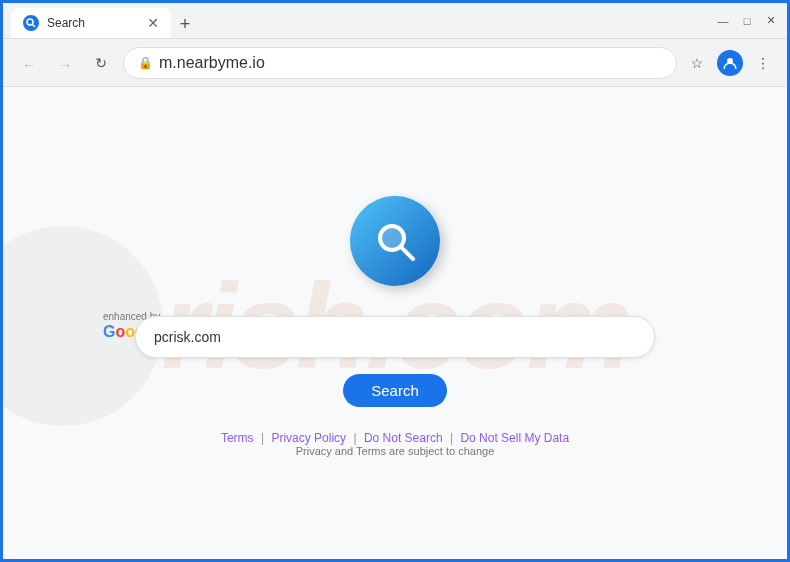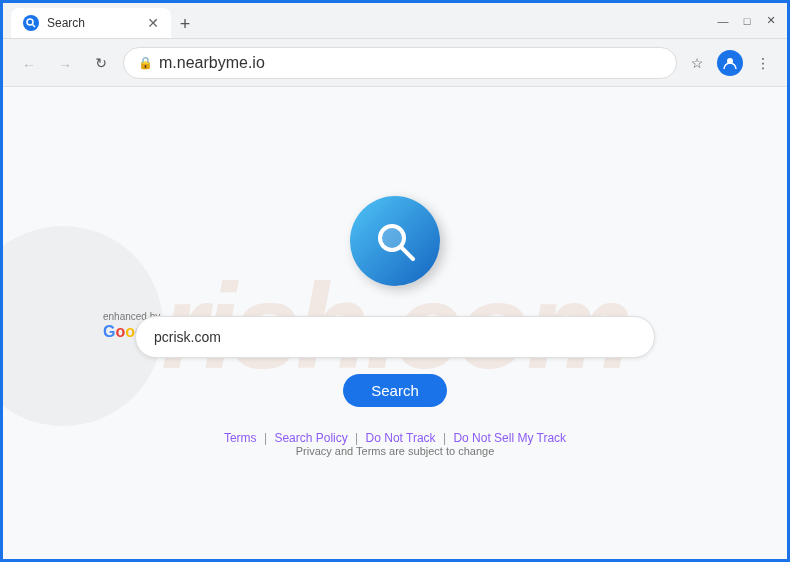--- a/index.html
+++ b/index.html
@@ -382,21 +382,21 @@
     <div class="search-input-wrap">
       <input type="text" class="search-input" value="pcrisk.com" style="">
     </div>
     <button class="search-btn">Search</button>
   </div>
 
   <div class="footer-links">
     <div>
       <a href="#">Terms</a>
       <span class="separator">|</span>
-      <a href="#">Search Policy</a>
+      <a href="#">Privacy Policy</a>
       <span class="separator">|</span>
-      <a href="#">Do Not Track</a>
+      <a href="#">Do Not Search</a>
       <span class="separator">|</span>
-      <a href="#">Do Not Sell My Track</a>
+      <a href="#">Do Not Sell My Data</a>
     </div>
     <div class="footer-subtext">Privacy and Terms are subject to change</div>
   </div>
 </div>
 
 </body></html>

